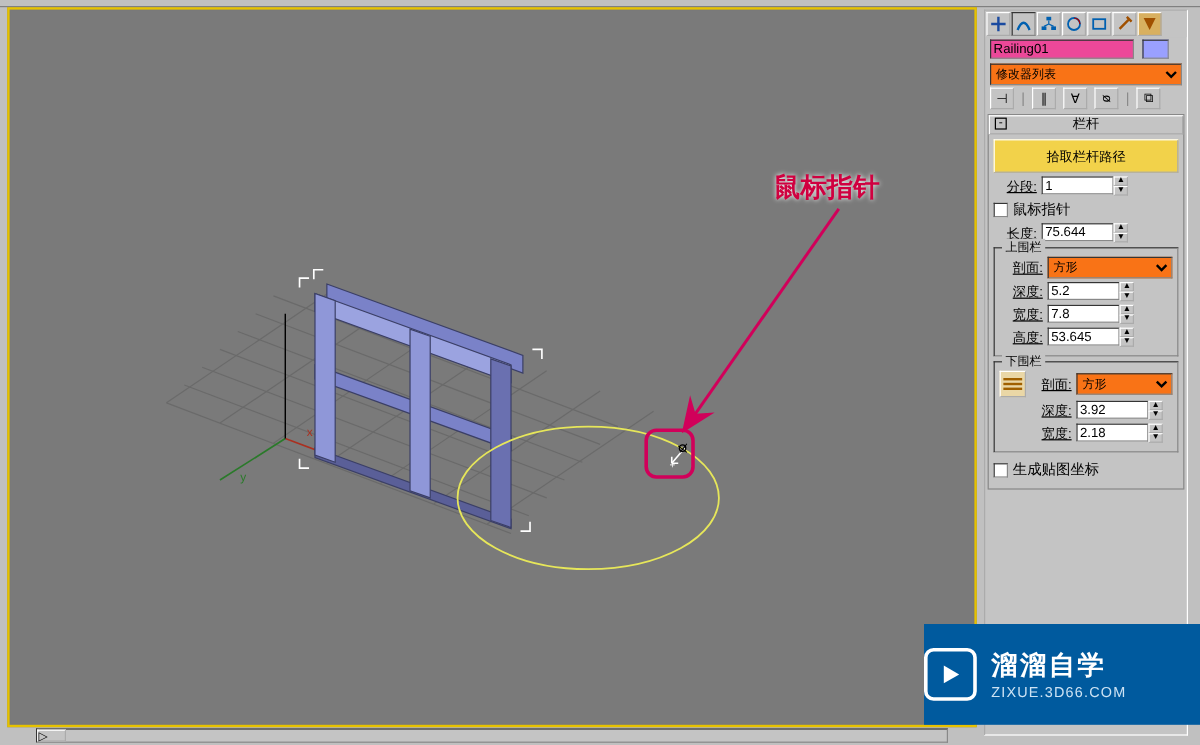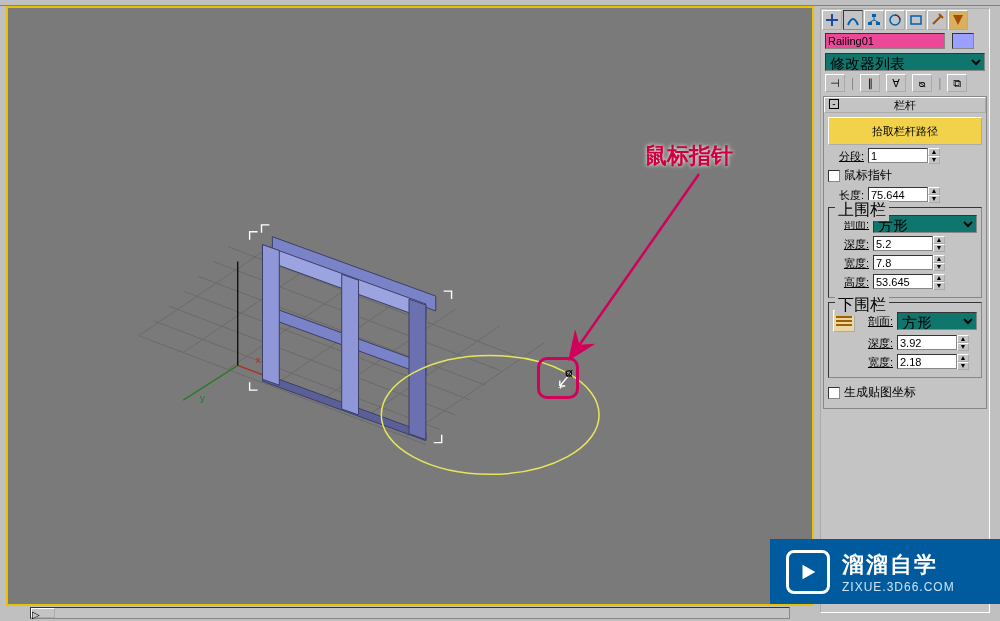--- a/index.html
+++ b/index.html
@@ -23,43 +23,43 @@
   
   .cmd-panel{position:absolute;left:820px;top:8px;width:170px;height:605px;background:#c4c4c4;border:1px inset #fff;}
   .cmd-tabs{height:22px;display:flex;gap:1px;padding:1px;background:#c4c4c4;}
   .cmd-tab{width:20px;height:20px;background:#c4c4c4;border:1px outset #fff;display:flex;align-items:center;justify-content:center;}
   .cmd-tab.active{border:1px inset #888;}
   .cmd-tab svg{width:14px;height:14px;}
   .name-field{margin:2px 4px;height:18px;}
   .name-input{width:120px;height:16px;font-size:11px;background:#ec4899;border:1px inset #888;padding:0 2px;}
   .color-swatch{display:inline-block;width:22px;height:16px;background:#9aa0ff;border:1px inset #888;margin-left:4px;vertical-align:top;}
   .mod-dd{margin:2px 4px;}
-  .select{width:100%;height:18px;font-size:15px;border:1px inset #888;background:#0f766e;}
+  .select{width:100%;height:18px;font-size:10px;border:1px inset #888;background:#f97316;}
   .mod-stack{margin:2px 4px;height:110px;background:#e8e8e8;border:1px inset #888;padding:2px;}
   .mod-item{background:#808099;color:#000;padding:1px 4px;}
   .mod-buttons{margin:2px 4px;display:flex;gap:6px;align-items:center;}
   .mod-btn{width:20px;height:18px;border:1px outset #fff;background:#c4c4c4;display:inline-flex;align-items:center;justify-content:center;font-size:11px;}
   .rollout{margin:4px 2px;border:1px solid #888;background:#c4c4c4;}
   .rollout-head{height:16px;background:#c4c4c4;border:1px outset #fff;text-align:center;font-size:11px;line-height:14px;position:relative;}
   .rollout-head .minus{position:absolute;left:4px;top:1px;width:10px;height:10px;border:1px solid #000;background:#c4c4c4;text-align:center;line-height:8px;font-size:10px;}
   .rollout-body{padding:4px 4px;}
   .btn-pick{width:100%;height:28px;background:#f2d24a;border:1px outset #fff;font-size:11px;}
   .row{display:flex;align-items:center;margin:3px 0;gap:4px;}
   .lbl{width:36px;text-align:right;font-size:11px;text-decoration:underline;}
   .spin{flex:1;display:flex;}
   .spin input{width:60px;height:15px;font-size:11px;border:1px inset #888;padding:0 2px;background:#fff;}
   .spinbtns{width:12px;display:flex;flex-direction:column;}
   .spinbtns div{flex:1;border:1px outset #fff;background:#c4c4c4;font-size:7px;line-height:6px;text-align:center;}
   .chk{width:12px;height:12px;border:1px inset #888;display:inline-block;background:#fff;}
   .grp{border:1px inset #888;padding:4px;margin-top:4px;position:relative;}
-  .grp-title{position:absolute;top:-8px;left:6px;background:#c4c4c4;padding:0 3px;font-size:16px;}
+  .grp-title{position:absolute;top:-8px;left:6px;background:#c4c4c4;padding:0 3px;font-size:10px;}
   .tiny-icon{width:22px;height:22px;border:1px outset #fff;background:#ead7a6;margin-right:4px;display:flex;align-items:center;justify-content:center;}
 
   
-  .watermark{position:absolute;right:0;bottom:17px;width:230px;height:65px;background:#005a9e;display:flex;align-items:center;padding-left:16px;}
+  .watermark{position:absolute;right:0;bottom:17px;width:230px;height:84px;background:#005a9e;display:flex;align-items:center;padding-left:0;}
   .wm-logo{width:44px;height:44px;border:3px solid #fff;border-radius:8px;display:flex;align-items:center;justify-content:center;margin-right:12px;}
   .wm-logo svg{width:22px;height:22px;}
   .wm-text{color:#fff;}
   .wm-text .big{font-size:22px;font-weight:bold;letter-spacing:2px;}
   .wm-text .small{font-size:12px;letter-spacing:1px;color:#cde3f4;}
 
   
   .timeline{position:absolute;left:30px;bottom:2px;width:760px;height:12px;background:#c4c4c4;border:1px inset #888;}
   .timeline .thumb{position:absolute;left:0;top:0;width:24px;height:10px;background:#c4c4c4;border:1px outset #fff;}
   .tri{position:absolute;left:32px;bottom:1px;font-size:10px;}

